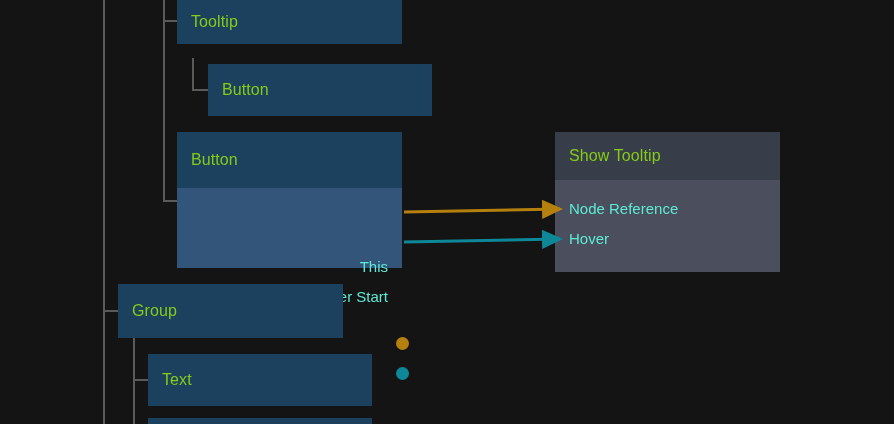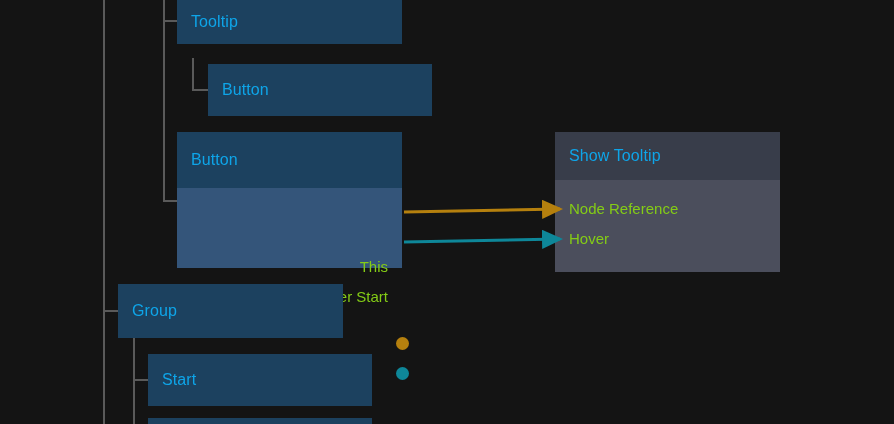--- a/index.html
+++ b/index.html
@@ -33,21 +33,21 @@
   .node {
     position: absolute;
     box-sizing: border-box;
   }
   .node-header {
     box-sizing: border-box;
     width: 100%;
     display: flex;
     align-items: center;
     padding-left: 14px;
-    color: #0ea5e9;
+    color: #84cc16;
     font-size: 16px;
     letter-spacing: 0.1px;
   }
   .node-body {
     box-sizing: border-box;
     width: 100%;
     position: relative;
   }
 
   
@@ -58,21 +58,21 @@
   
   .node-grey > .node-header { background: #383d4a; height: 48px; }
   .node-grey > .node-body   { background: #4b4e5c; }
 
   
   .port-row {
     position: absolute;
     display: flex;
     align-items: flex-start;
     height: 22px;
-    color: #84cc16;
+    color: #5eead4;
     font-size: 15px;
     white-space: nowrap;
   }
   .port-row.out {
     right: 0;
     justify-content: flex-end;
   }
   .port-row.in {
     left: 0;
     justify-content: flex-start;
@@ -156,21 +156,21 @@
   </div>
 
   <div class="node node-blue" style="left:118px; top:284px; width:225px; height:54px;text-align:center;">
     <div class="node-header">
       <span>Group</span>
     </div>
   </div>
 
   <div class="node node-blue" style="left:148px; top:354px; width:224px; height:52px;">
     <div class="node-header">
-      <span>Start</span>
+      <span>Text</span>
     </div>
   </div>
 
   <div class="node node-blue" style="left:148px; top:418px; width:224px; height:6px;">
     <div class="node-header"></div>
   </div>
 
   <svg class="wires" viewBox="0 0 894 424">
     <defs>
       <marker id="arrow-orange" markerWidth="7" markerHeight="7" refX="6" refY="3.2" orient="auto">

